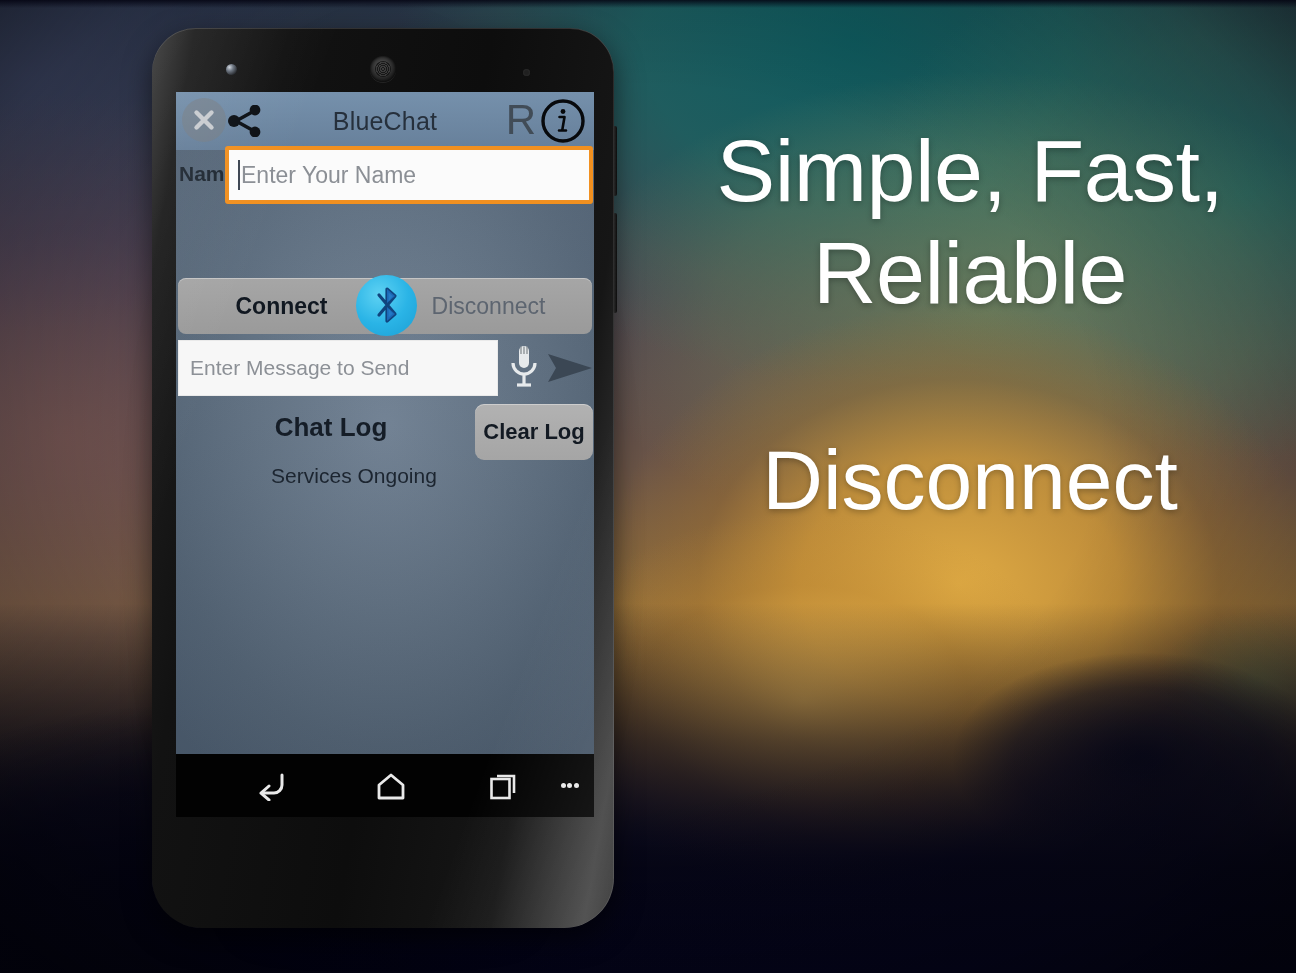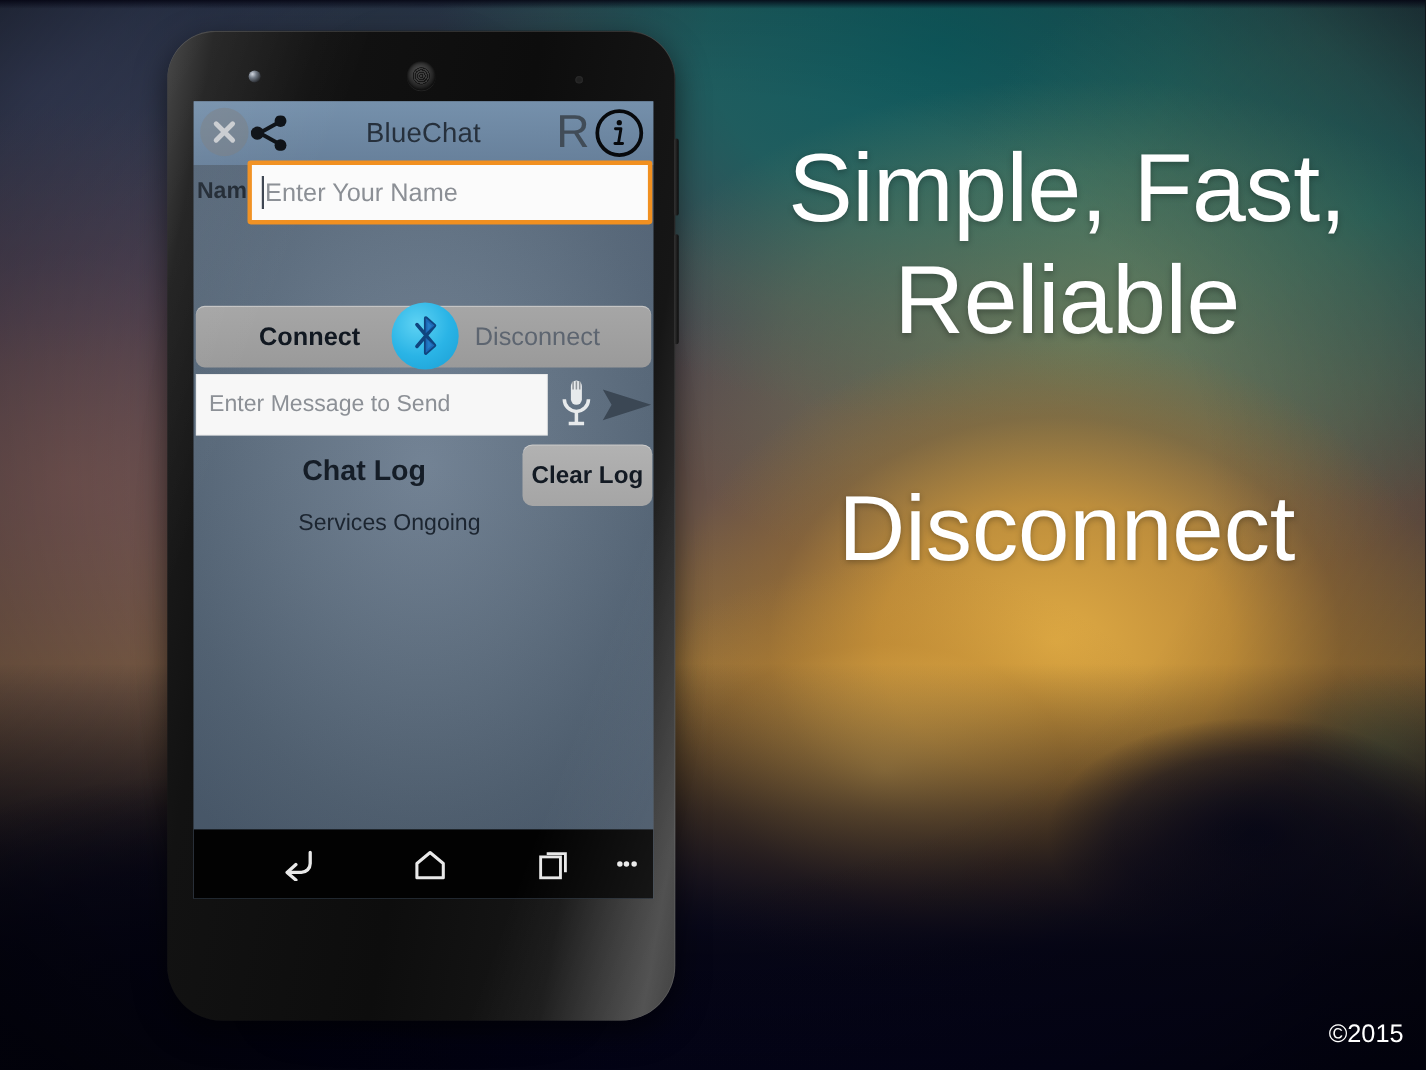--- a/index.html
+++ b/index.html
@@ -396,21 +396,20 @@
   <div class="bg-layer bg-vignette"></div>
   <div class="bg-layer bg-topstrip"></div>
 
   <div class="copy">
     <div class="headline">Simple, Fast,
 Reliable</div>
     <div class="presenting">Disconnect</div>
   </div>
 
   <div class="credit">
-    <div>©2015</div>
   </div>
 
   <div id="phone">
     <div class="phone-shadow"></div>
     <div class="phone-body">
       <div class="earpiece"></div>
       <div class="front-cam"></div>
       <div class="sensor"></div>
 
       <div id="screen">

